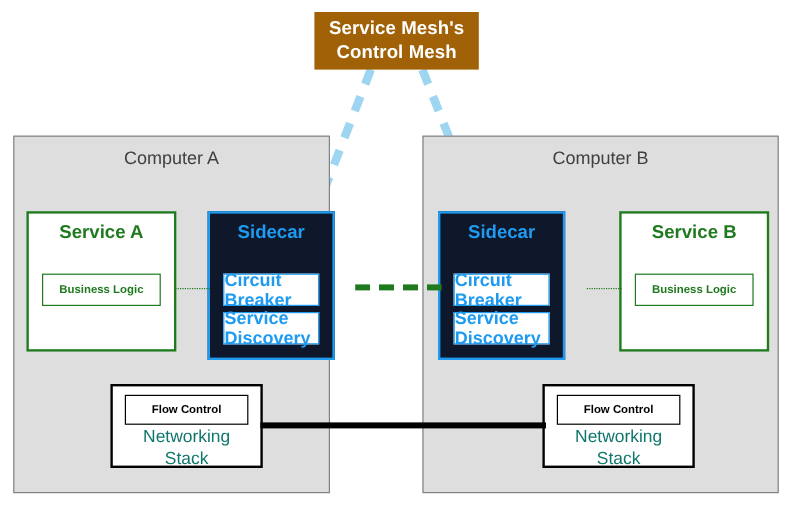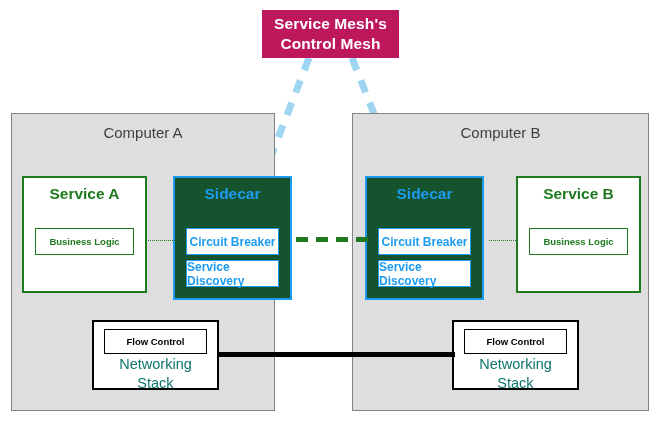--- a/index.html
+++ b/index.html
@@ -18,21 +18,21 @@
     overflow: hidden;
   }
   .abs { position: absolute; box-sizing: border-box; }
 
   
   #control-plane {
     left: 262px;
     top: 10px;
     width: 137px;
     height: 48px;
-    background: #be185d;
+    background: #a16207;
     color: #ffffff;
     font-size: 15.5px;
     font-weight: bold;
     line-height: 20px;
     display: flex;
     align-items: center;
     justify-content: center;
     text-align: center;
     letter-spacing: 0.1px;
   }
@@ -87,23 +87,23 @@
     font-size: 9.5px;
     font-weight: bold;
     display: flex;
     align-items: center;
     justify-content: center;
   }
 
   
   .sidecar-box {
     border: 2.5px solid #1e9bf0;
-    background: #14532d;
+    background: #0f172a;
     top: 176px;
-    width: 119px;
+    width: 106px;
     height: 124px;
   }
   #sidecar-a-box { left: 173px; }
   #sidecar-b-box { left: 365px; }
   .sidecar-title {
     position: absolute;
     top: 7px;
     left: 0; right: 0;
     text-align: center;
     color: #1e9bf0;
@@ -111,21 +111,21 @@
     font-weight: bold;
   }
   .inner-blue {
     position: absolute;
     left: 11px;
     right: 11px;
     height: 25px;
     border: 1.5px solid #1e9bf0;
     background: #ffffff;
     color: #1e9bf0;
-    font-size: 12px;
+    font-size: 15px;
     font-weight: bold;
     display: flex;
     align-items: center;
     justify-content: center;
   }
   .inner-blue.slot1 { top: 50px; }
   .inner-blue.slot2 { top: 82px; }
 
   
   .netstack-box {

